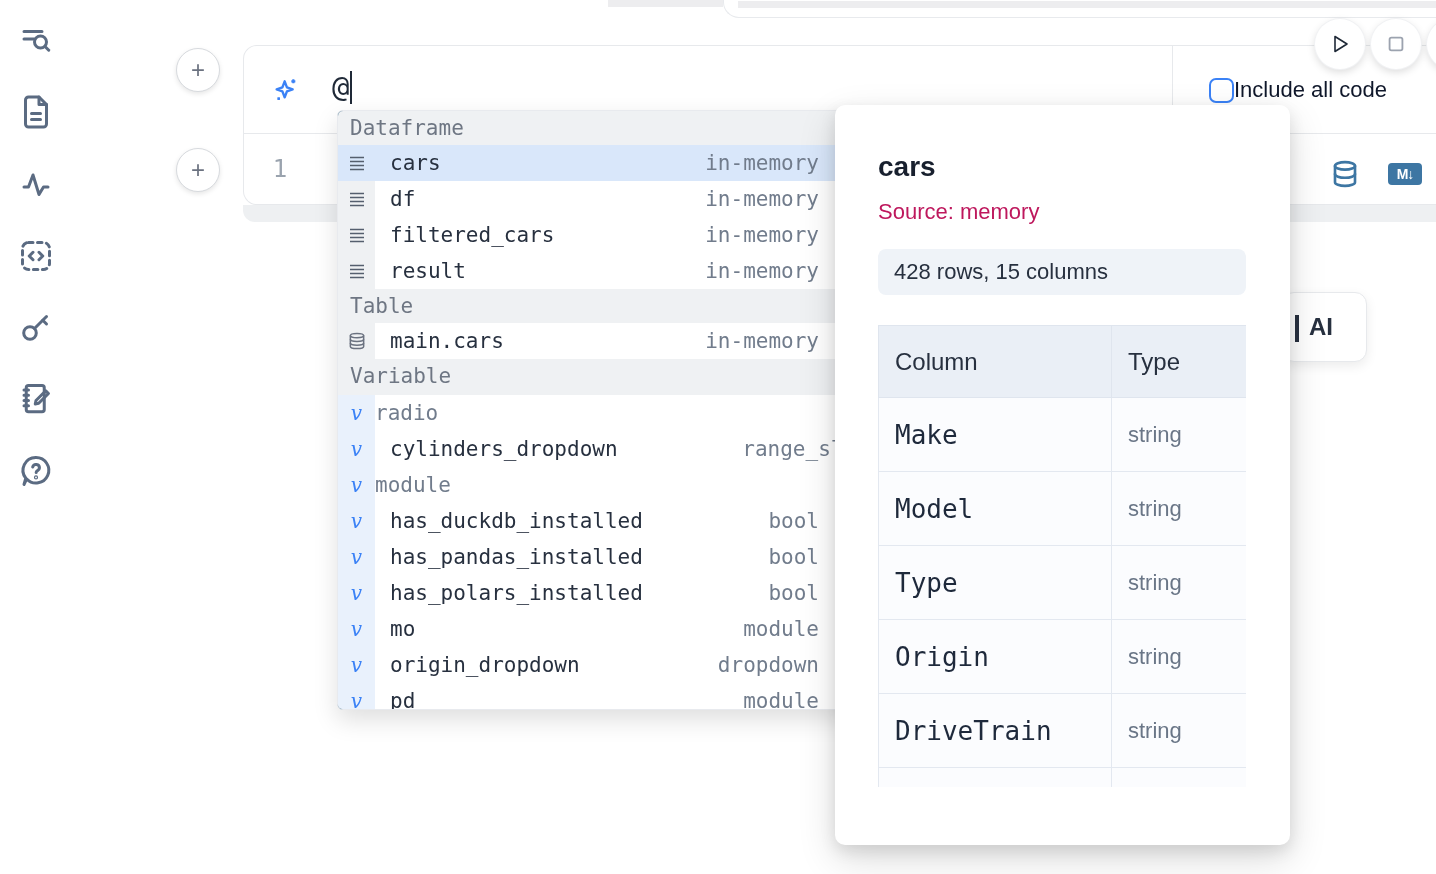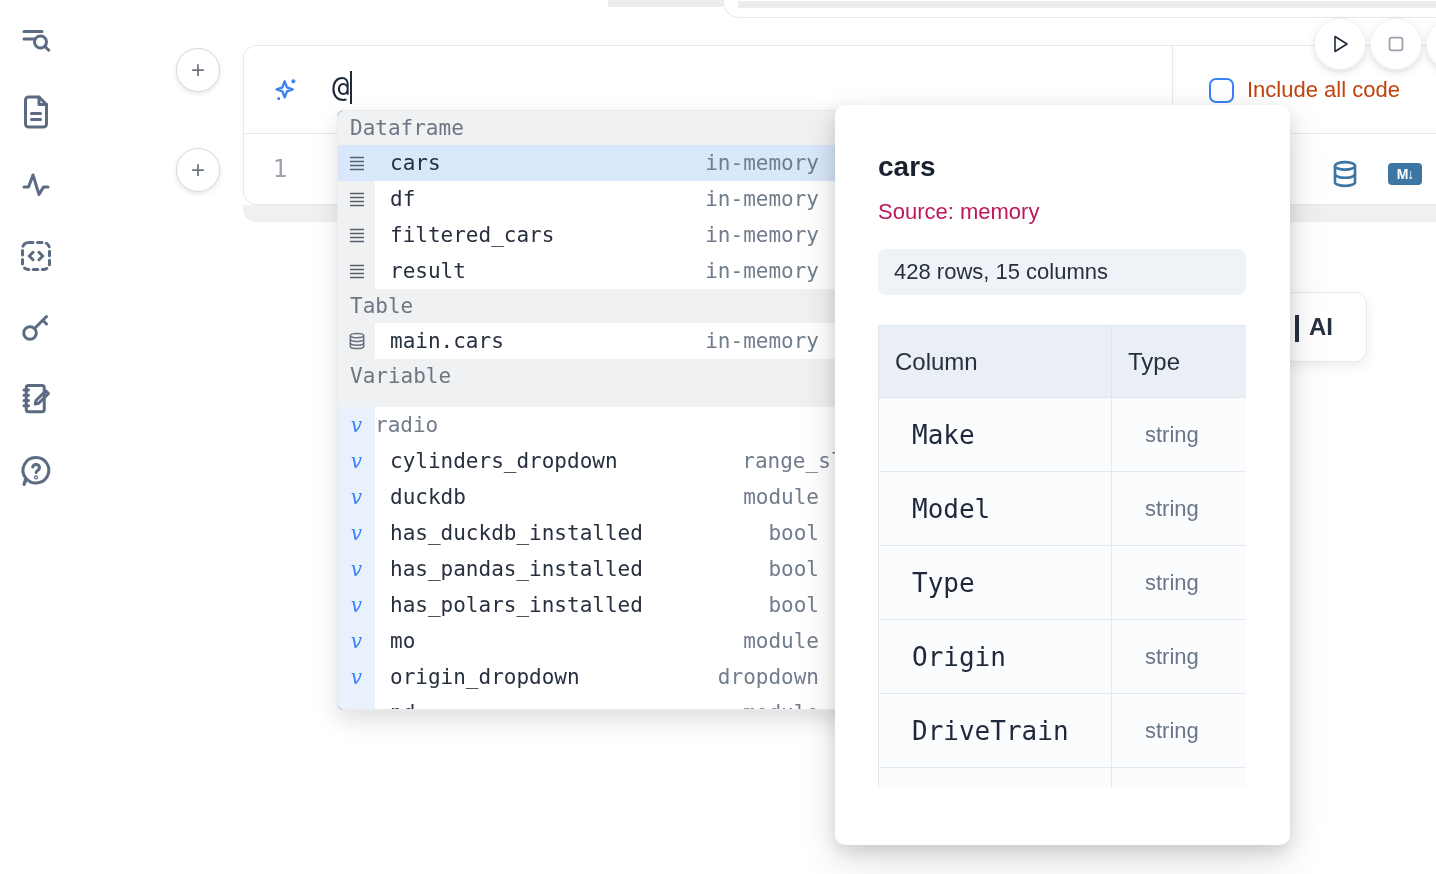--- a/index.html
+++ b/index.html
@@ -30,39 +30,39 @@
     border-radius:0 0 0 12px; z-index:3; }
   #prompt-row { position:absolute; left:0; top:0; width:100%; height:88px; border-bottom:1px solid #e7e9ec; }
   #sparkle { position:absolute; left:26px; top:28px; }
   #prompt-input { position:absolute; left:88px; top:24px; width:800px; height:42px;
     font-size:29px; color:#1f2937; }
   #cursor { display:inline-block; width:2px; height:33px; background:#1f2937; vertical-align:-7px; margin-left:1px; }
   #checkbox-zone { position:absolute; left:928px; top:0; width:265px; height:88px;
     border-left:1px solid #e7e9ec; display:flex; align-items:center; }
   #include-checkbox { width:25px; height:25px; border:2px solid #3b82f6; border-radius:7px;
     background:#fff; margin-left:36px; flex:0 0 auto; }
-  #include-label { margin-left:13px; font-size:22px; color:#c2410c; white-space:nowrap; }
+  #include-label { font-size:22px; color:#0f172a; white-space:nowrap; }
   #code-row { position:absolute; left:0; top:89px; width:100%; height:71px; }
   #line-number { position:absolute; left:24px; top:20px; width:24px; text-align:center;
     font-size:24px; color:#9aa3ae; }
   #cell-actions { position:absolute; right:14px; top:24px; display:flex; align-items:center; gap:28px; }
   #md-badge { width:34px; height:22px; background:#3d76a3; border-radius:4px; color:#fff;
     font-weight:bold; font-size:14px; text-align:center; line-height:22px; letter-spacing:-1px; }
 
   
   .run-btn { top:19px; width:50px; height:50px; border-radius:50%; background:#fff; z-index:10;
     box-shadow:0 0 0 1px #f1f2f4, 0 3px 9px rgba(0,0,0,.15);
     display:flex; align-items:center; justify-content:center; }
 
   
   #autocomplete { left:337px; top:110px; width:520px; height:600px; background:#0c4a6e; z-index:20;
     border:1px solid #e8eaee; border-radius:6px; overflow:hidden;
     box-shadow:0 10px 25px rgba(0,0,0,.13); font-size:21px; }
   .ac-header { height:34px; line-height:34px; background:#eff1f3; color:#6e7683; padding-left:12px; }
-  .ac-section:nth-child(3) .ac-header { height:48px; }
+  .ac-section:nth-child(3) .ac-header { height:36px; }
   .ac-row { height:36px; display:flex; align-items:center; background:#fff; }
   .ac-row.selected { background:#d9e7fa; }
   .ac-gutter { width:37px; align-self:stretch; display:flex; align-items:center; justify-content:center; flex:0 0 auto; }
   .ac-row:not(.selected) .ac-gutter.g-gray { background:#eff1f3; }
   .ac-row:not(.selected) .ac-gutter.g-blue { background:#e9f1fc; }
   .ac-name { margin-left:15px; color:#27303f; flex:1 1 auto; white-space:nowrap; }
   .ac-type { color:#717c8c; padding-right:37px; white-space:nowrap; }
   .ac-type.overflow { padding-right:0; margin-right:-38px; }
   .var-glyph { font-family:"DejaVu Serif", serif; font-style:italic; color:#3b82f6; font-size:20px; }
 
@@ -70,21 +70,21 @@
   #panel { left:835px; top:105px; width:455px; height:740px; background:#fff; border-radius:10px;
     z-index:30; box-shadow:0 6px 16px rgba(0,0,0,.10), 0 14px 38px rgba(0,0,0,.14); }
   #panel-title { margin:46px 44px 0 43px; font-size:28px; font-weight:bold; color:#18202e; }
   #panel-source { margin:16px 44px 0 43px; font-size:22px; color:#be185d; }
   #panel-badge { margin:24px 44px 0 43px; height:46px; background:#eff3f8; border-radius:8px;
     font-size:22px; color:#27303f; line-height:46px; padding-left:16px; }
   #schema-wrap { margin:30px 44px 0 43px; width:368px; height:462px; overflow:hidden; }
   #schema { border-collapse:collapse; width:368px; table-layout:fixed; }
   #schema th { height:72px; background:#eaeff6; border:1px solid #dfe5ee; font-weight:400;
     font-size:24px; color:#27303f; text-align:left; padding-left:16px; }
-  #schema td { height:74px; background:#fbfcfe; border:1px solid #e3e8f0; padding-left:33px; }
+  #schema td { height:74px; background:#fbfcfe; border:1px solid #e3e8f0; padding-left:16px; }
   #schema col.c1 { width:233px; } #schema col.c2 { width:135px; }
   .col-name { font-family:"DejaVu Sans Mono", monospace; font-size:26px; color:#1e293b; }
   .col-type { font-size:22px; color:#6a7687; }
 
   
   #ai-card { left:1282px; top:292px; width:85px; height:70px; background:#fff; z-index:25;
     border:1px solid #e7e9ec; border-radius:12px; box-shadow:0 4px 12px rgba(0,0,0,.08); }
   #ai-card .bar { position:absolute; left:12px; top:22px; width:4px; height:27px; background:#27303f; }
   #ai-card .lbl { position:absolute; left:26px; top:20px; font-size:24px; font-weight:bold; color:#27303f; }
 </style>
@@ -267,21 +267,20 @@
         <span class="ac-gutter g-blue">
           <i class="var-glyph">v</i>
         </span>
         <span class="ac-name">cylinders_dropdown</span>
         <span class="ac-type overflow">range_slider</span>
       </div>
       <div class="ac-row">
         <span class="ac-gutter g-blue">
           <i class="var-glyph">v</i>
         </span>
-        <span class="ac-name">duckdb</span>
         <span class="ac-type">module</span>
       </div>
       <div class="ac-row">
         <span class="ac-gutter g-blue">
           <i class="var-glyph">v</i>
         </span>
         <span class="ac-name">has_duckdb_installed</span>
         <span class="ac-type">bool</span>
       </div>
       <div class="ac-row">

